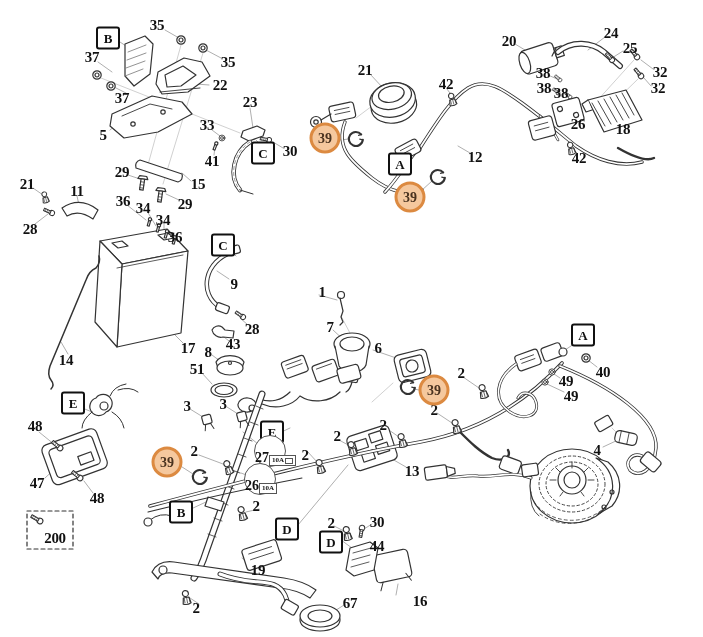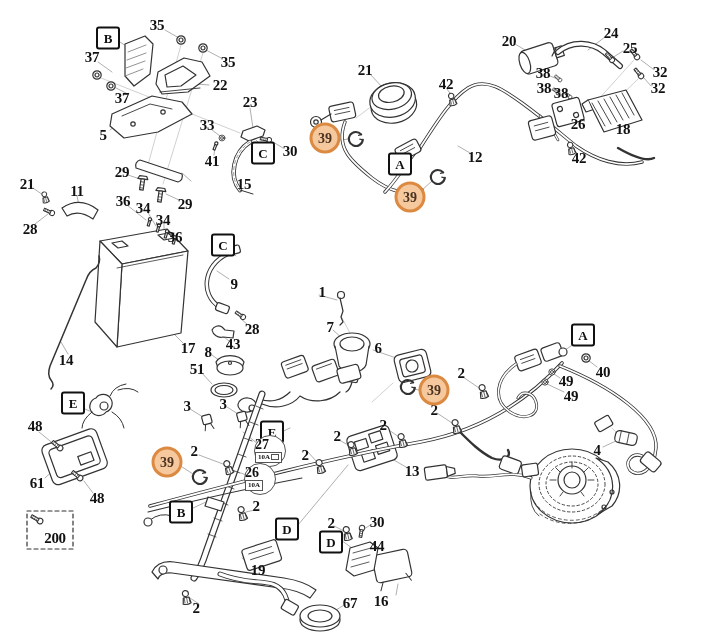--- a/index.html
+++ b/index.html
@@ -9,21 +9,21 @@
   .num-label{position:absolute;transform:translate(-50%,-50%);font-weight:bold;font-size:15px;
              color:#111;line-height:1;letter-spacing:-0.3px;white-space:nowrap;}
   .letter-box{position:absolute;transform:translate(-50%,-50%);width:20px;height:19px;
               border:2px solid #111;border-radius:3px;background:#fff;display:flex;
               align-items:center;justify-content:center;font-weight:bold;font-size:13px;color:#111;}
   .hl-circle{position:absolute;transform:translate(-50%,-50%);width:31px;height:31px;border-radius:50%;
              display:flex;align-items:center;justify-content:center;font-weight:bold;font-size:14px;
              cursor:pointer;box-sizing:border-box;}
   .fuse-callout{position:absolute;transform:translate(-50%,-50%);width:32px;height:32px;
                 border:1.2px solid #555;border-radius:50%;background:#fff;display:flex;
-                flex-direction:column;align-items:flex-start;justify-content:flex-start;box-sizing:border-box;}
+                flex-direction:row;align-items:flex-end;justify-content:flex-start;box-sizing:border-box;}
   .fuse-num{font-weight:bold;font-size:14px;line-height:1.05;margin-top:2px;color:#111;}
   .fuse-rating{display:flex;align-items:center;gap:1px;border:1px solid #555;background:#fff;
                font-weight:bold;font-size:7px;line-height:1;padding:1px 2px;margin-top:-1px;color:#111;}
   .plug-icon{width:6px;height:4px;border:1px solid #555;display:inline-block;}
 </style>
 </head>
 <body>
 
 <div id="canvas">
 
@@ -368,21 +368,21 @@
       <div class="num-label" style="left: 228px; top: 62px;">35</div>
       <div class="num-label" style="left: 92px; top: 57px;">37</div>
       <div class="num-label" style="left: 122px; top: 98px;">37</div>
       <div class="num-label" style="left: 220px; top: 85px;">22</div>
       <div class="num-label" style="left: 103px; top: 135px;">5</div>
       <div class="num-label" style="left: 250px; top: 102px;">23</div>
       <div class="num-label" style="left: 207px; top: 125px;">33</div>
       <div class="num-label" style="left: 212px; top: 161px;">41</div>
       <div class="num-label" style="left: 290px; top: 151px;">30</div>
       <div class="num-label" style="left: 122px; top: 172px;">29</div>
-      <div class="num-label" style="left: 198px; top: 184px; margin-left: 46px;">15</div>
+      <div class="num-label" style="left: 198px; top: 184px;">15</div>
       <div class="num-label" style="left: 185px; top: 204px;">29</div>
       <div class="num-label" style="left: 27px; top: 184px;">21</div>
       <div class="num-label" style="left: 77px; top: 191px;">11</div>
       <div class="num-label" style="left: 30px; top: 229px;">28</div>
       <div class="num-label" style="left: 123px; top: 201px;">36</div>
       <div class="num-label" style="left: 143px; top: 208px;">34</div>
       <div class="num-label" style="left: 163px; top: 220px;">34</div>
       <div class="num-label" style="left: 175px; top: 237px;">36</div>
       <div class="num-label" style="left: 66px; top: 360px;">14</div>
       <div class="num-label" style="left: 188px; top: 348px;">17</div>
@@ -394,21 +394,21 @@
       <div class="num-label" style="left: 187px; top: 406px;">3</div>
       <div class="num-label" style="left: 223px; top: 404px;">3</div>
       <div class="num-label" style="left: 322px; top: 292px;">1</div>
       <div class="num-label" style="left: 330px; top: 327px;">7</div>
       <div class="num-label" style="left: 378px; top: 348px;">6</div>
       <div class="num-label" style="left: 194px; top: 451px;">2</div>
       <div class="num-label" style="left: 256px; top: 506px;">2</div>
       <div class="num-label" style="left: 196px; top: 608px;">2</div>
       <div class="num-label" style="left: 258px; top: 570px;">19</div>
       <div class="num-label" style="left: 350px; top: 603px;">67</div>
-      <div class="num-label" style="left: 381px; top: 601px;">16</div>
+      <div class="num-label" style="left: 420px; top: 601px;">16</div>
       <div class="num-label" style="left: 377px; top: 522px;">30</div>
       <div class="num-label" style="left: 377px; top: 546px;">44</div>
       <div class="num-label" style="left: 305px; top: 455px;">2</div>
       <div class="num-label" style="left: 337px; top: 436px;">2</div>
       <div class="num-label" style="left: 331px; top: 523px;">2</div>
       <div class="num-label" style="left: 412px; top: 471px;">13</div>
       <div class="num-label" style="left: 383px; top: 425px;">2</div>
       <div class="num-label" style="left: 434px; top: 410px;">2</div>
       <div class="num-label" style="left: 461px; top: 373px;">2</div>
       <div class="num-label" style="left: 365px; top: 70px;">21</div>
@@ -423,21 +423,21 @@
       <div class="num-label" style="left: 544px; top: 88px;">38</div>
       <div class="num-label" style="left: 561px; top: 93px;">38</div>
       <div class="num-label" style="left: 578px; top: 124px;">26</div>
       <div class="num-label" style="left: 623px; top: 129px;">18</div>
       <div class="num-label" style="left: 579px; top: 158px;">42</div>
       <div class="num-label" style="left: 603px; top: 372px;">40</div>
       <div class="num-label" style="left: 566px; top: 381px;">49</div>
       <div class="num-label" style="left: 571px; top: 396px;">49</div>
       <div class="num-label" style="left: 597px; top: 450px;">4</div>
       <div class="num-label" style="left: 35px; top: 426px;">48</div>
-      <div class="num-label" style="left: 37px; top: 483px;">61</div>
+      <div class="num-label" style="left: 37px; top: 483px;">47</div>
       <div class="num-label" style="left: 97px; top: 498px;">48</div>
       <div class="num-label" style="left: 55px; top: 538px;">200</div>
       <div class="letter-box" style="left: 108px; top: 38px;">B</div>
       <div class="letter-box" style="left: 263px; top: 153px;">C</div>
       <div class="letter-box" style="left: 223px; top: 245px;">C</div>
       <div class="letter-box" style="left: 400px; top: 164px;">A</div>
       <div class="letter-box" style="left: 583px; top: 335px;">A</div>
       <div class="letter-box" style="left: 73px; top: 403px;">E</div>
       <div class="letter-box" style="left: 272px; top: 432px;">E</div>
       <div class="letter-box" style="left: 181px; top: 512px;">B</div>

